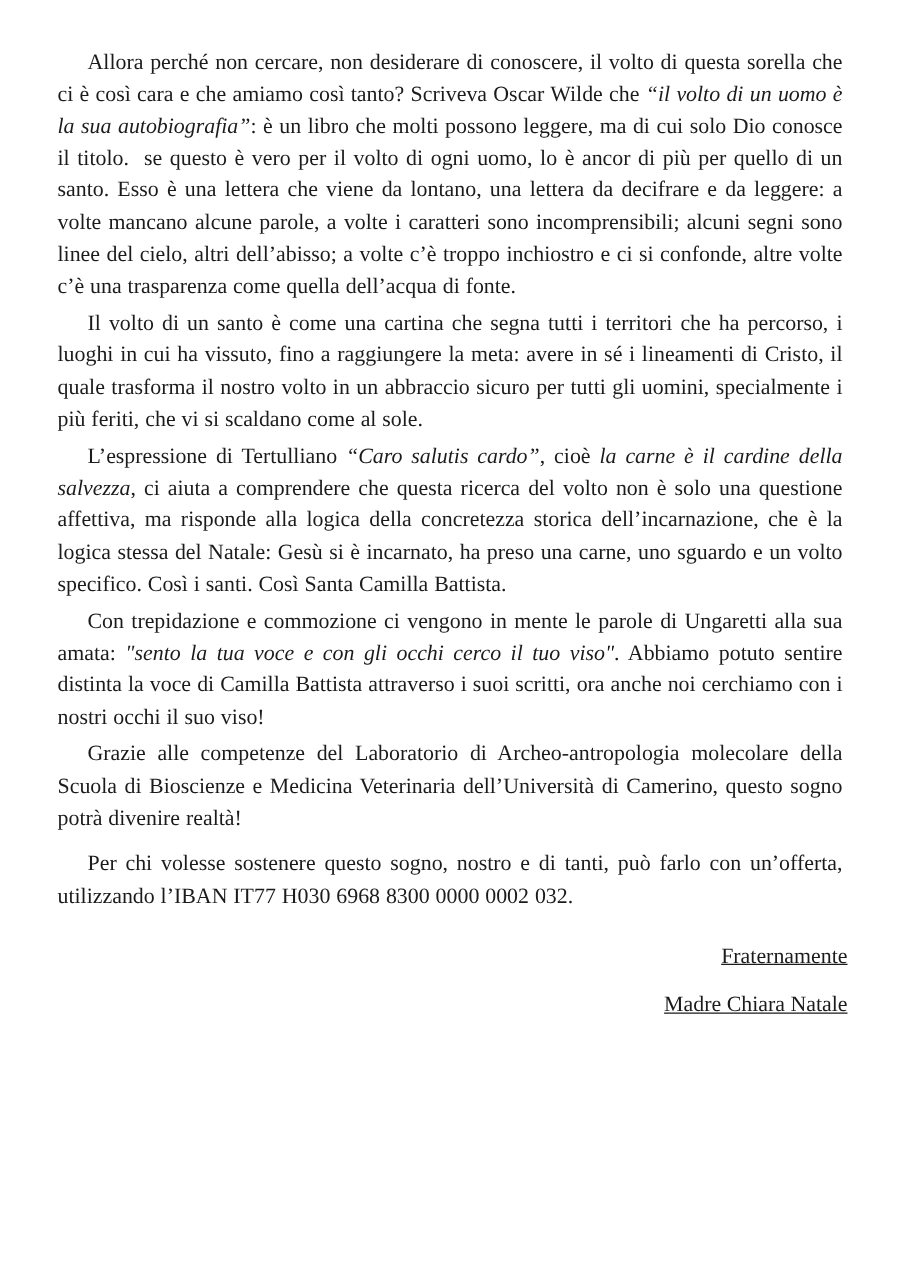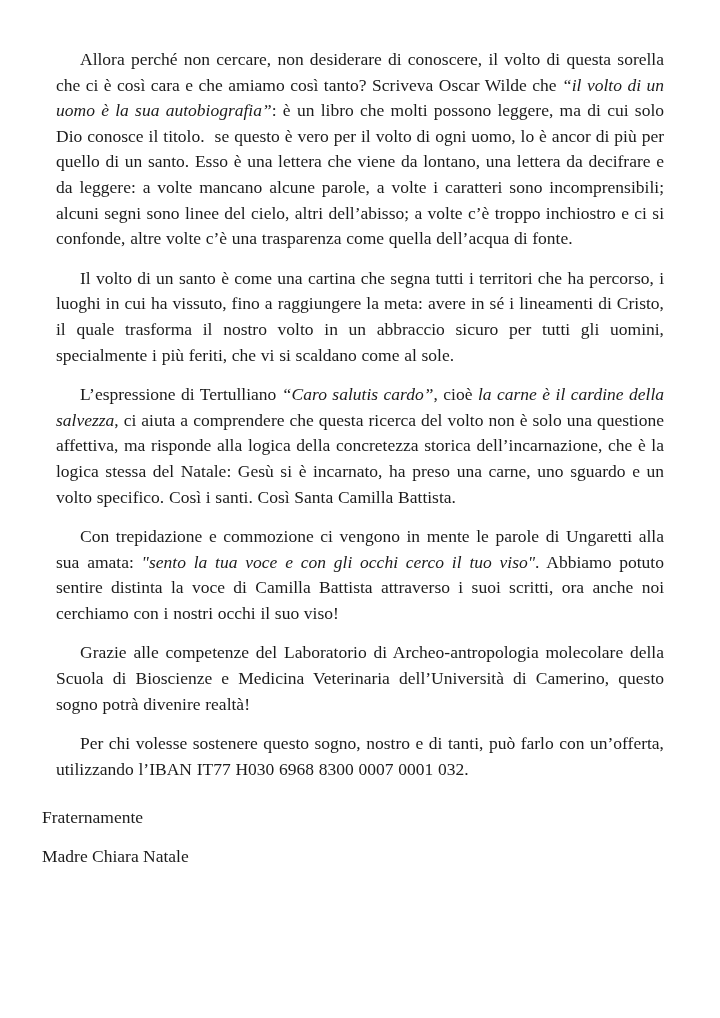--- a/index.html
+++ b/index.html
@@ -14,55 +14,57 @@
     font-family: "Liberation Serif", serif;
   }
   .page {
     box-sizing: border-box;
     width: 720px;
     height: 1018px;
     padding: 33px 42px 0 42px;
     background: #ffffff;
   }
   .body-par {
-    margin: 14px;
+    margin: 4px;
     font-size: 17.5px;
     line-height: 25.6px;
     text-align: justify;
     text-indent: 24px;
     word-spacing: 0.02em;
   }
   .body-par i {
     font-style: italic;
   }
   .offset-par {
     margin-top: 11px;
   }
   .closing {
+    text-align: right;
     font-size: 17.5px;
     line-height: 25.6px;
+    text-decoration: underline;
   }
   .closing p {
     margin: 0;
   }
   .salutation {
     margin-top: 23px !important;
   }
   .sig-first {
     margin-top: 13px !important;
   }
 </style>
 </head>
 <body>
 
 <div class="page">
   <p class="body-par"><span>Allora perché non cercare, non desiderare di conoscere, il volto di questa sorella che ci è così cara e che amiamo così tanto? Scriveva Oscar Wilde che </span><i>“il volto di un uomo è la sua autobiografia”</i><span>: è un libro che molti possono leggere, ma di cui solo Dio conosce il titolo.&nbsp; se questo è vero per il volto di ogni uomo, lo è ancor di più per quello di un santo. Esso è una lettera che viene da lontano, una lettera da decifrare e da leggere: a volte mancano alcune parole, a volte i caratteri sono incomprensibili; alcuni segni sono linee del cielo, altri dell’abisso; a volte c’è troppo inchiostro e ci si confonde, altre volte c’è una trasparenza come quella dell’acqua di fonte.</span></p>
   <p class="body-par"><span>Il volto di un santo è come una cartina che segna tutti i territori che ha percorso, i luoghi in cui ha vissuto, fino a raggiungere la meta: avere in sé i lineamenti di Cristo, il quale trasforma il nostro volto in un abbraccio sicuro per tutti gli uomini, specialmente i più feriti, che vi si scaldano come al sole.</span></p>
   <p class="body-par"><span>L’espressione di Tertulliano </span><i>“Caro salutis cardo”</i><span>, cioè </span><i>la carne è il cardine della salvezza</i><span>, ci aiuta a comprendere che questa ricerca del volto non è solo una questione affettiva, ma risponde alla logica della concretezza storica dell’incarnazione, che è la logica stessa del Natale: Gesù si è incarnato, ha preso una carne, uno sguardo e un volto specifico. Così i santi. Così Santa Camilla Battista.</span></p>
   <p class="body-par"><span>Con trepidazione e commozione ci vengono in mente le parole di Ungaretti alla sua amata: </span><i>"sento la tua voce e con gli occhi cerco il tuo viso"</i><span>. Abbiamo potuto sentire distinta la voce di Camilla Battista attraverso i suoi scritti, ora anche noi cerchiamo con i nostri occhi il suo viso!</span></p>
   <p class="body-par"><span>Grazie alle competenze del Laboratorio di Archeo-antropologia molecolare della Scuola di Bioscienze e Medicina Veterinaria dell’Università di Camerino, questo sogno potrà divenire realtà!</span></p>
-  <p class="body-par offset-par"><span>Per chi volesse sostenere questo sogno, nostro e di tanti, può farlo con un’offerta, utilizzando l’IBAN IT77 H030 6968 8300 0007 0001 032.</span></p>
+  <p class="body-par offset-par"><span>Per chi volesse sostenere questo sogno, nostro e di tanti, può farlo con un’offerta, utilizzando l’IBAN IT77 H030 6968 8300 0000 0002 032.</span></p>
 
   <div class="closing">
     <p class="salutation">Fraternamente</p>
     <p class="sig-first">Madre Chiara Natale</p>
   </div>
 </div>
 
 </body></html>

